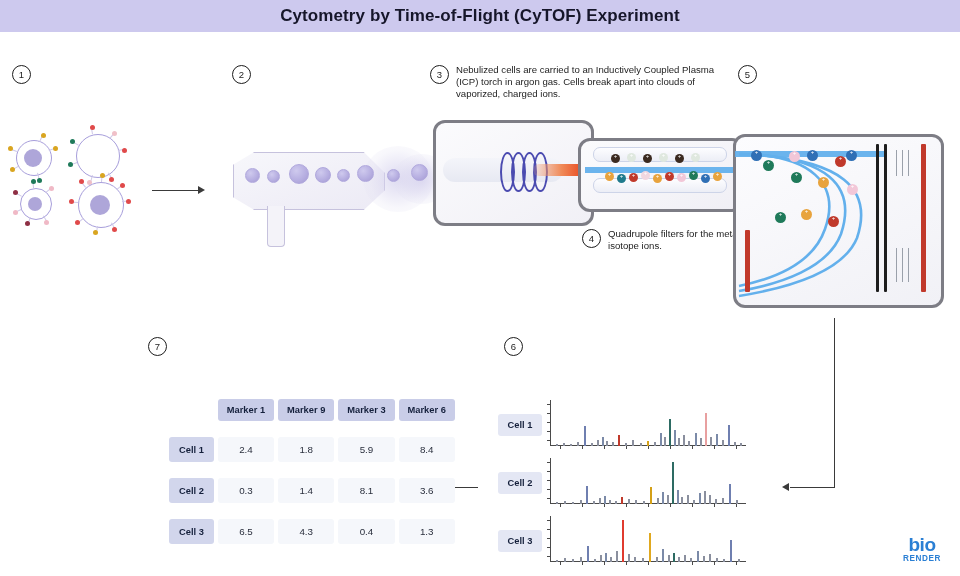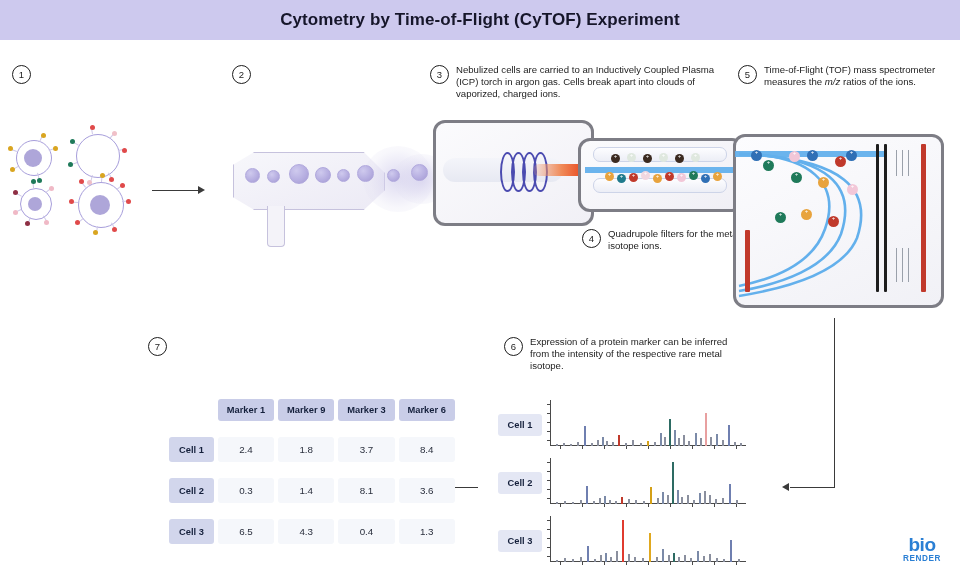--- a/index.html
+++ b/index.html
@@ -6,21 +6,21 @@
   body{
     width:960px;height:576px;overflow:hidden;position:relative;
     background:#ffffff;
     font-family:"Liberation Sans","DejaVu Sans",sans-serif;
     color:#1b1b2b;
   }
   .stage{position:absolute;inset:0;}
 
   
   .header{
-    position:absolute;left:0;top:0;width:960px;height:40px;
+    position:absolute;left:0;top:0;width:960px;height:32px;
     background:#cdc9ee;display:flex;align-items:center;justify-content:center;
   }
   .header-title{font-size:17px;font-weight:bold;color:#16162a;letter-spacing:.1px;}
 
   
   .step{position:absolute;display:flex;gap:7px;align-items:flex-start;}
   .step-num{
     flex:0 0 auto;width:17px;height:17px;border-radius:50%;
     border:1.3px solid #1d1d1d;display:flex;align-items:center;justify-content:center;
     font-size:9.5px;color:#1d1d1d;line-height:1;margin-top:1px;
@@ -178,32 +178,30 @@
   </div>
   <div class="step" id="step2">
     <div class="step-num">2</div>
   </div>
   <div class="step" id="step3">
     <div class="step-num">3</div>
     <div class="step-text">Nebulized cells are carried to an Inductively Coupled Plasma (ICP) torch in argon gas. Cells break apart into clouds of vaporized, charged ions.</div>
   </div>
   <div class="step" id="step5">
     <div class="step-num">5</div>
-    <div class="step-text" id="step5text">Time-of-Flight (TOF) mass spectrometer measures the <em>m/z</em> ratios of the ions.</div>
   </div>
   <div class="step" id="step4">
     <div class="step-num">4</div>
     <div class="step-text">Quadrupole filters for the metal isotope ions.</div>
   </div>
   <div class="step" id="step7">
     <div class="step-num">7</div>
   </div>
   <div class="step" id="step6">
     <div class="step-num">6</div>
-    <div class="step-text">Expression of a protein marker can be inferred from the intensity of the respective rare metal isotope.</div>
   </div>
 
   <div class="cells" id="cells-layer">
       <div class="cell-blob" style="left: 10px; top: 14px; width: 34px; height: 34px;">
         <div class="cell-body" style="left: 0px; top: 0px; width: 34px; height: 34px;"></div>
         <div class="nucleus" style="left: 8px; top: 9px; width: 18px; height: 18px;"></div>
         <div class="ab-stem" style="left: 21.3999px; top: 33.4207px; height: 7px; transform-origin: 0px 0px; transform: rotate(-15deg);"></div>
         <div class="ab" style="left: 20.7117px; top: 37.6822px; background: rgb(31, 122, 90);"></div>
         <div class="ab-stem" style="left: 2.27757px; top: 25.5px; height: 7px; transform-origin: 0px 0px; transform: rotate(60deg);"></div>
         <div class="ab" style="left: -6.28461px; top: 26.5px; background: rgb(217, 165, 32);"></div>
@@ -369,21 +367,21 @@
             <th>Marker 9</th>
             <th>Marker 3</th>
             <th>Marker 6</th>
           </tr>
         </thead>
       <tbody id="tbl-body">
           <tr>
             <td class="rowhead">Cell 1</td>
             <td class="val">2.4</td>
             <td class="val">1.8</td>
-            <td class="val">3.7</td>
+            <td class="val">5.9</td>
             <td class="val">8.4</td>
           </tr>
           <tr>
             <td class="rowhead">Cell 2</td>
             <td class="val">0.3</td>
             <td class="val">1.4</td>
             <td class="val">8.1</td>
             <td class="val">3.6</td>
           </tr>
           <tr>

